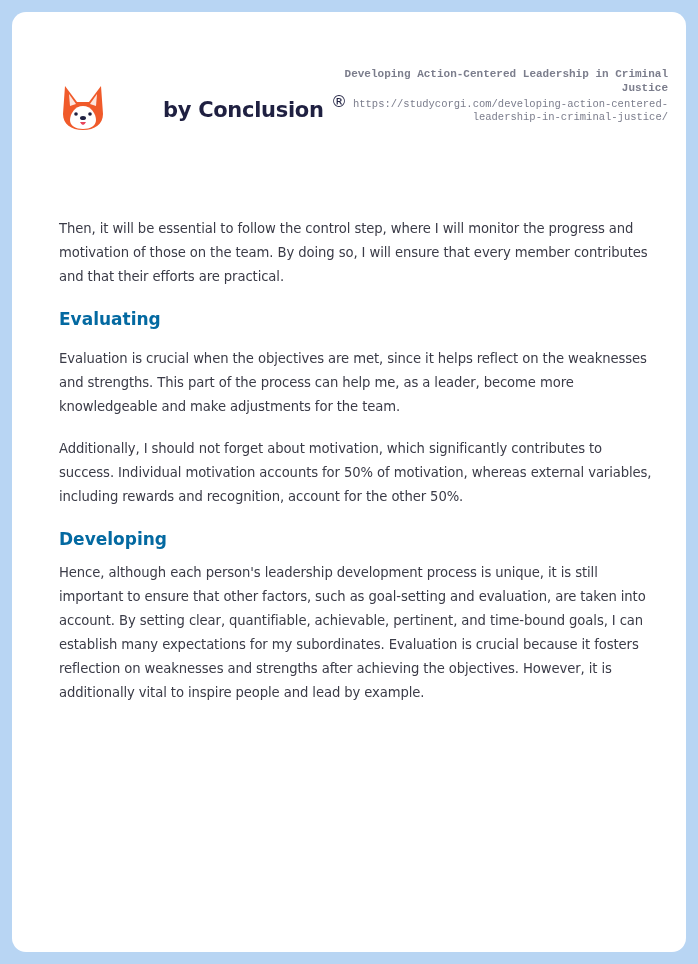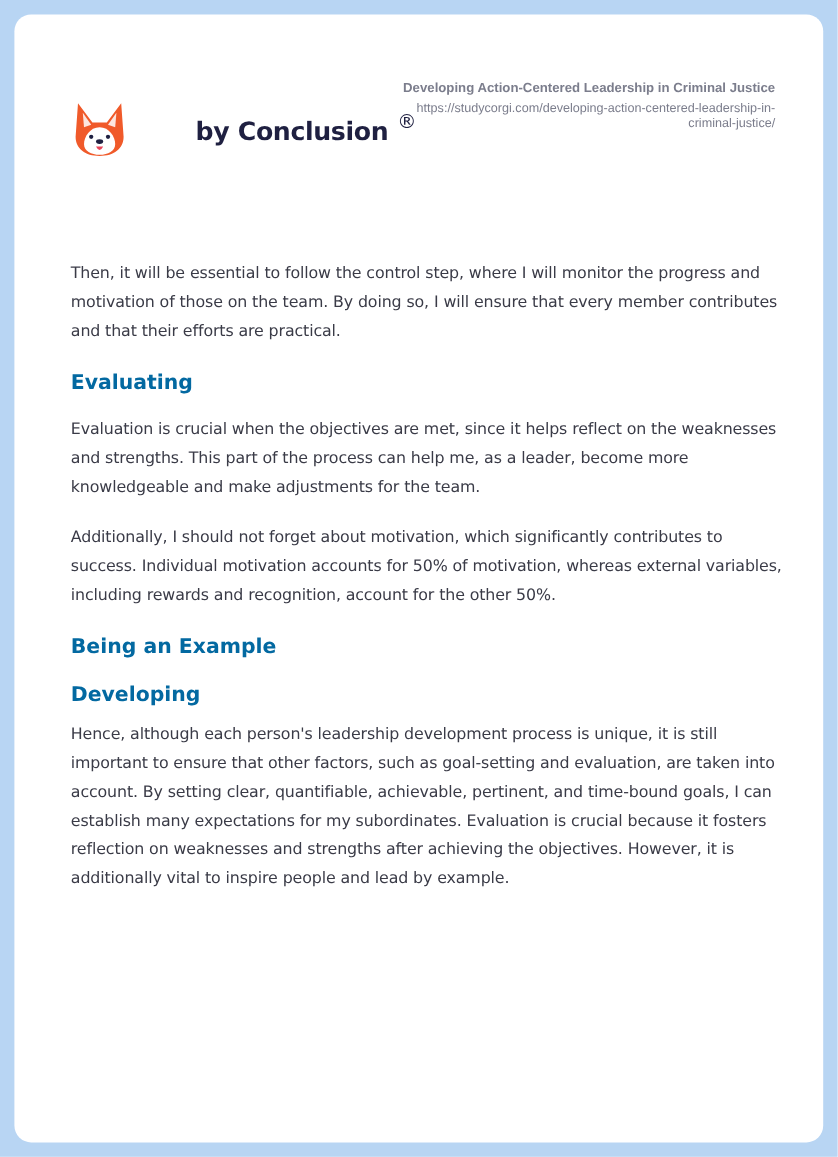--- a/index.html
+++ b/index.html
@@ -1,21 +1,21 @@
 <!DOCTYPE html>
 <html><head>
 <meta charset="utf-8">
 <style>
   html, body { margin:0; padding:0; }
   body { width:698px; height:964px; background:#b8d5f3; overflow:hidden; position:relative; }
   .card { position:absolute; left:12px; top:12px; width:674px; height:940px; background:#ffffff; border-radius:14px; }
   .logo { position:absolute; left:49px; top:64px; width:250px; height:60px; }
   .logo-text { position:absolute; left:102px; top:22px; font-family:"DejaVu Sans", sans-serif; font-weight:bold; font-size:21px; color:#1f2041; letter-spacing:-0.3px; white-space:nowrap; }
   .logo-reg { position:absolute; left:270px; top:16px; font-family:"DejaVu Sans", sans-serif; font-size:16px; color:#1f2041; }
-  .meta { position:absolute; right:40px; top:55px; width:330px; text-align:right; font-family:Liberation Sans, sans-serif; }
+  .meta { position:absolute; right:18px; top:55px; width:330px; text-align:right; font-family:Liberation Mono, monospace; }
   .meta-title { font-size:11px; font-weight:bold; color:#7b7d8c; line-height:14px; }
   .meta-url { font-size:10.5px; color:#7b7d8c; line-height:13px; margin-top:3px; }
   .content { position:absolute; left:47px; top:165px; width:600px; font-family:"DejaVu Sans", sans-serif; color:#3a3b47;margin-top:40px; }
   .content p { font-size:13.2px; line-height:24px; margin:0 0 18px 0; letter-spacing:-0.1px; }
   .content h2 { font-size:17px; font-weight:bold; color:#0369a1; margin:0 0 16px 0; line-height:24px; }
 </style>
 </head>
 <body>
 
 <div class="card">
@@ -40,18 +40,17 @@
   </div>
 
   <div class="content">
     <p>Then, it will be essential to follow the control step, where I will monitor the progress and motivation of those on the team. By doing so, I will ensure that every member contributes and that their efforts are practical.</p>
 
     <h2>Evaluating</h2>
     <p>Evaluation is crucial when the objectives are met, since it helps reflect on the weaknesses and strengths. This part of the process can help me, as a leader, become more knowledgeable and make adjustments for the team.</p>
 
     <p>Additionally, I should not forget about motivation, which significantly contributes to success. Individual motivation accounts for 50% of motivation, whereas external variables, including rewards and recognition, account for the other 50%.</p>
 
-    <h2>Being an Example</h2>
 
     <h2 style="margin-bottom:10px;">Developing</h2>
     <p>Hence, although each person's leadership development process is unique, it is still important to ensure that other factors, such as goal-setting and evaluation, are taken into account. By setting clear, quantifiable, achievable, pertinent, and time-bound goals, I can establish many expectations for my subordinates. Evaluation is crucial because it fosters reflection on weaknesses and strengths after achieving the objectives. However, it is additionally vital to inspire people and lead by example.</p>
   </div>
 </div>
 
 </body></html>

